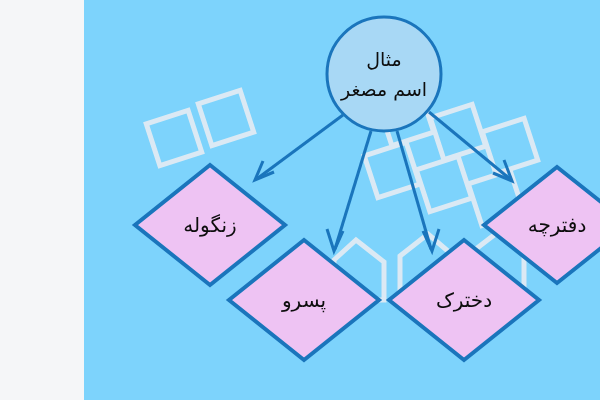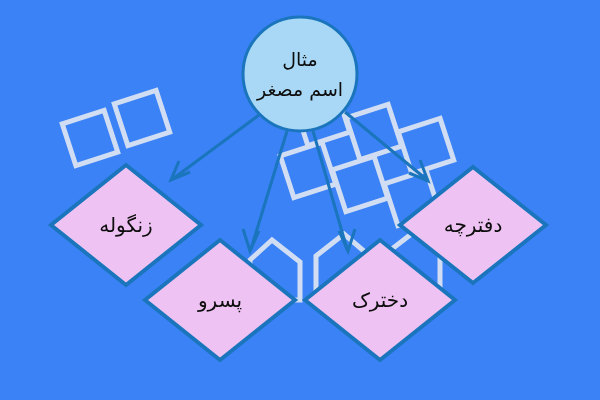--- a/index.html
+++ b/index.html
@@ -9,23 +9,23 @@
   }
   body {
     width: 600px;
     height: 400px;
     overflow: hidden;
     background: #f5f6f8;
     font-family: "DejaVu Sans", "Liberation Sans", sans-serif;
   }
   #canvas {
     position: relative;
-    width: 600px;
+    width: 516px;
     height: 400px;
-    background: #3b82f6;
+    background: #7dd3fc;
   }
   #diagram-svg {
     position: absolute;
     left: 0;
     top: 0;
     width: 600px;
     height: 400px;
     display: block;
   }
   .node-label {

